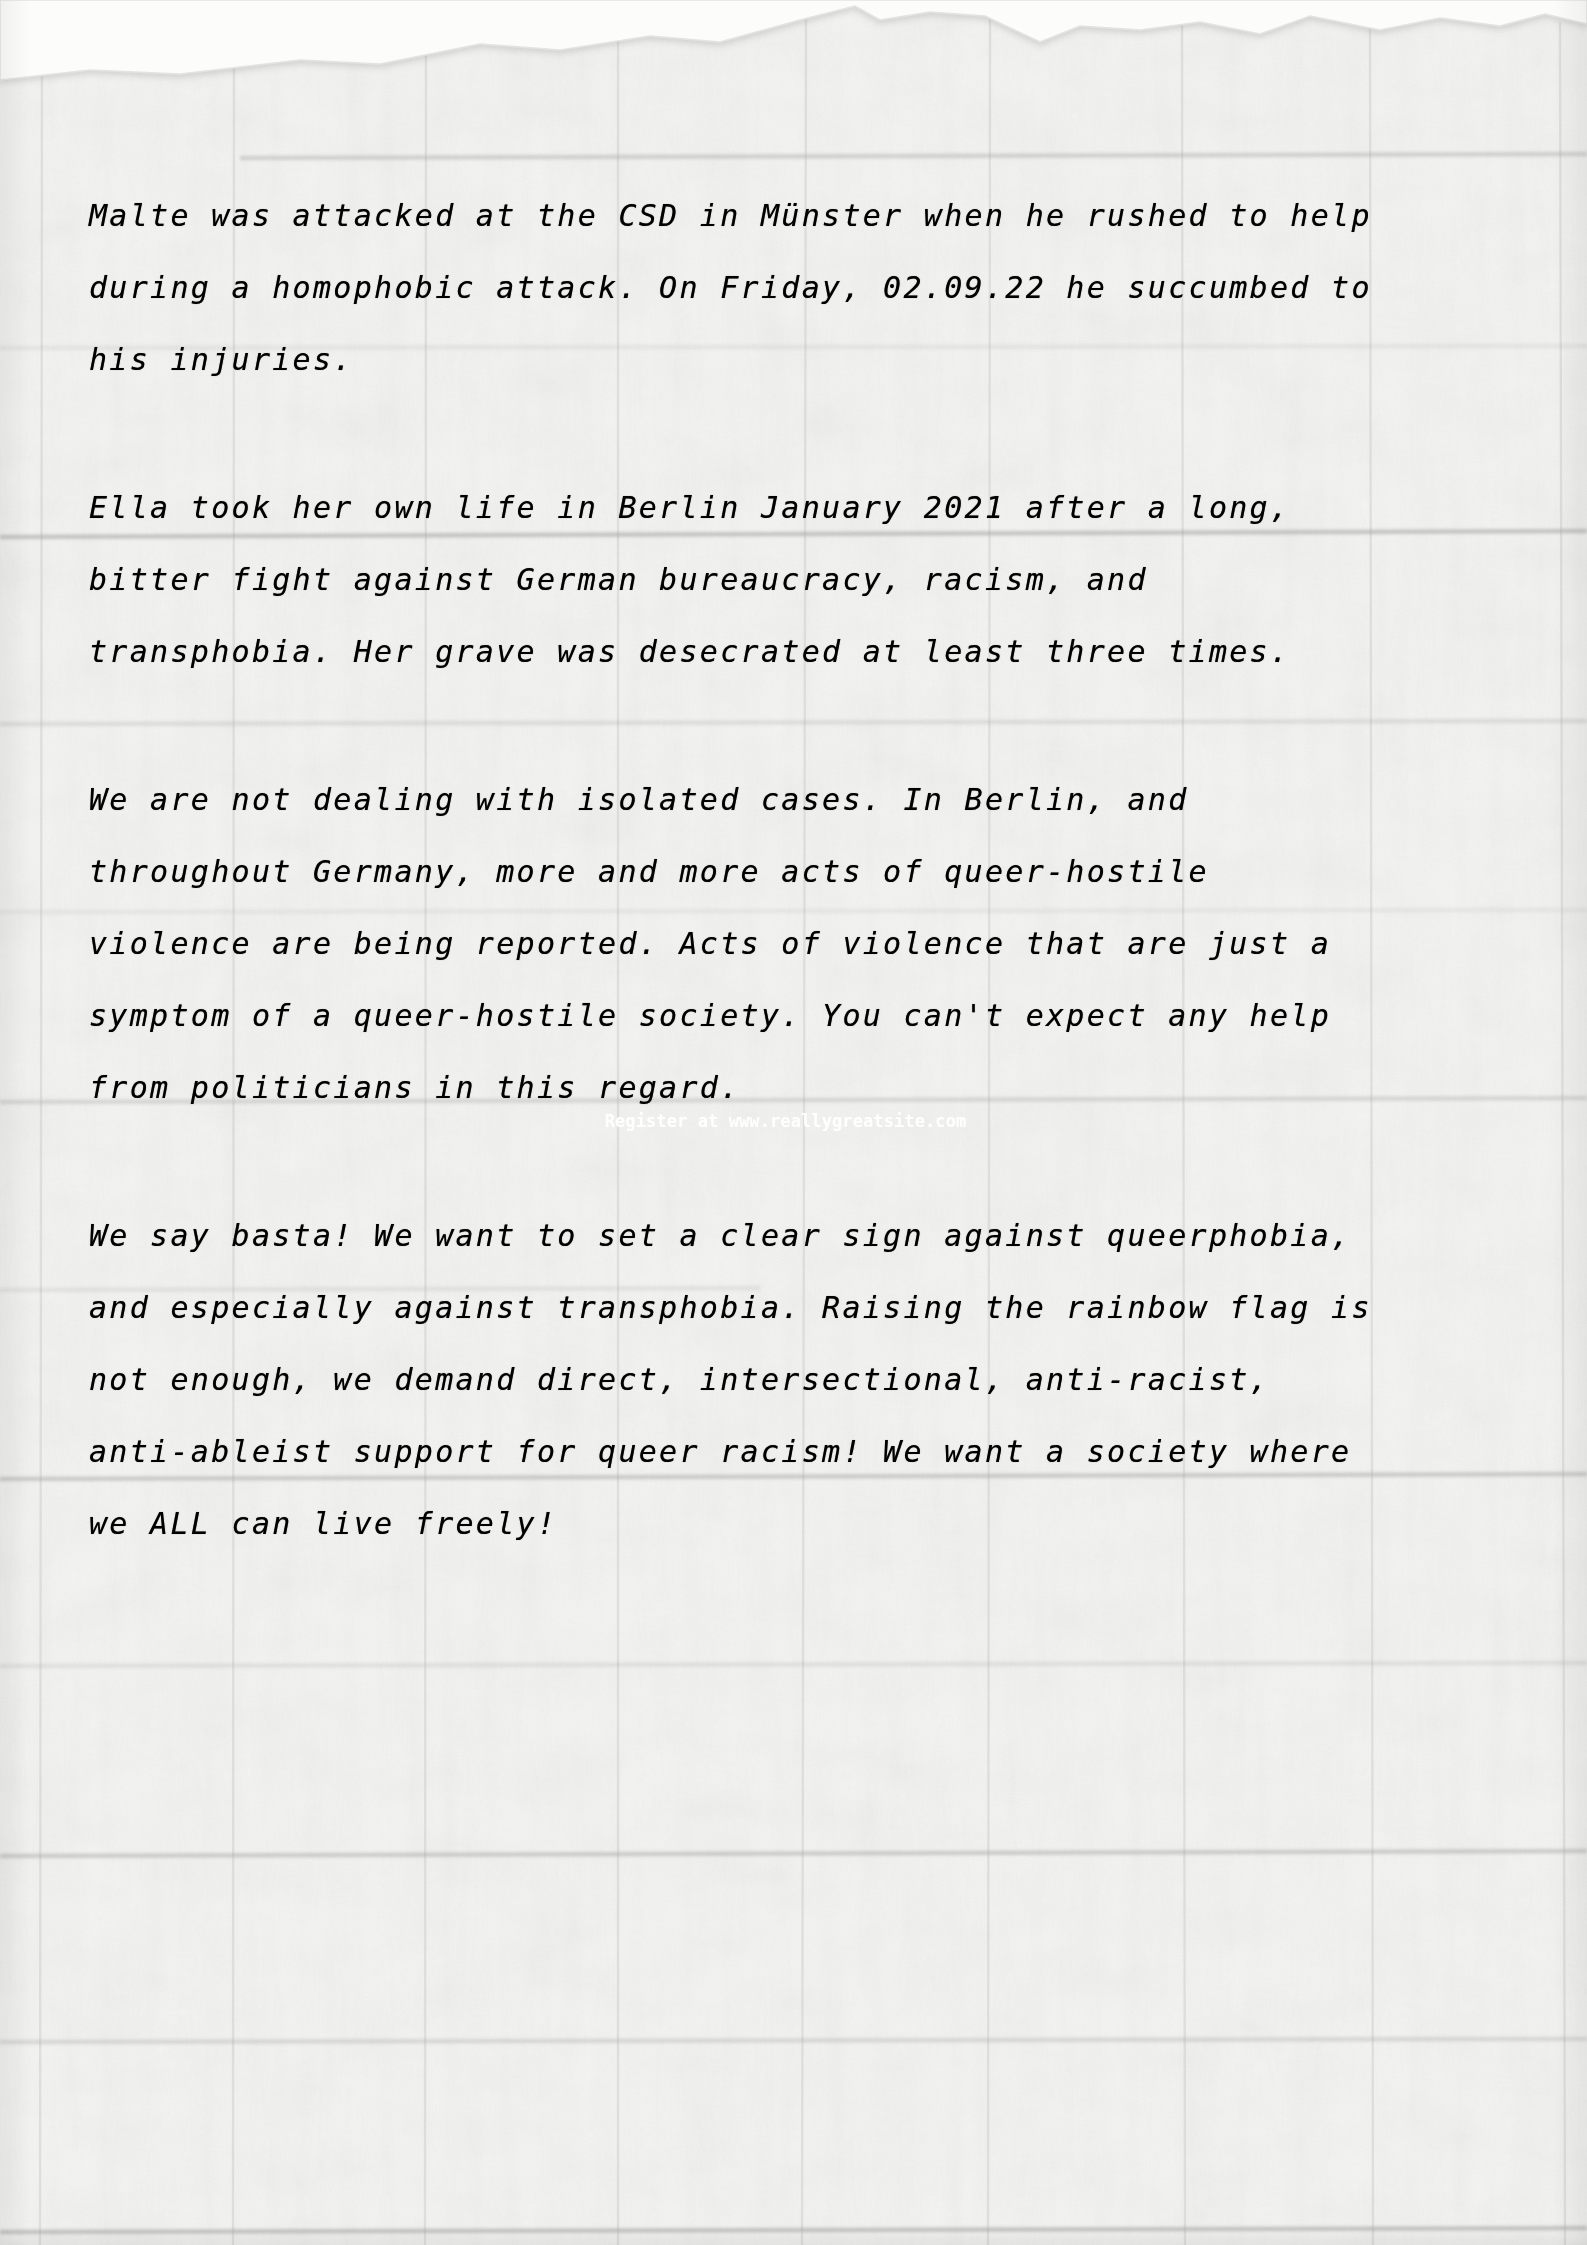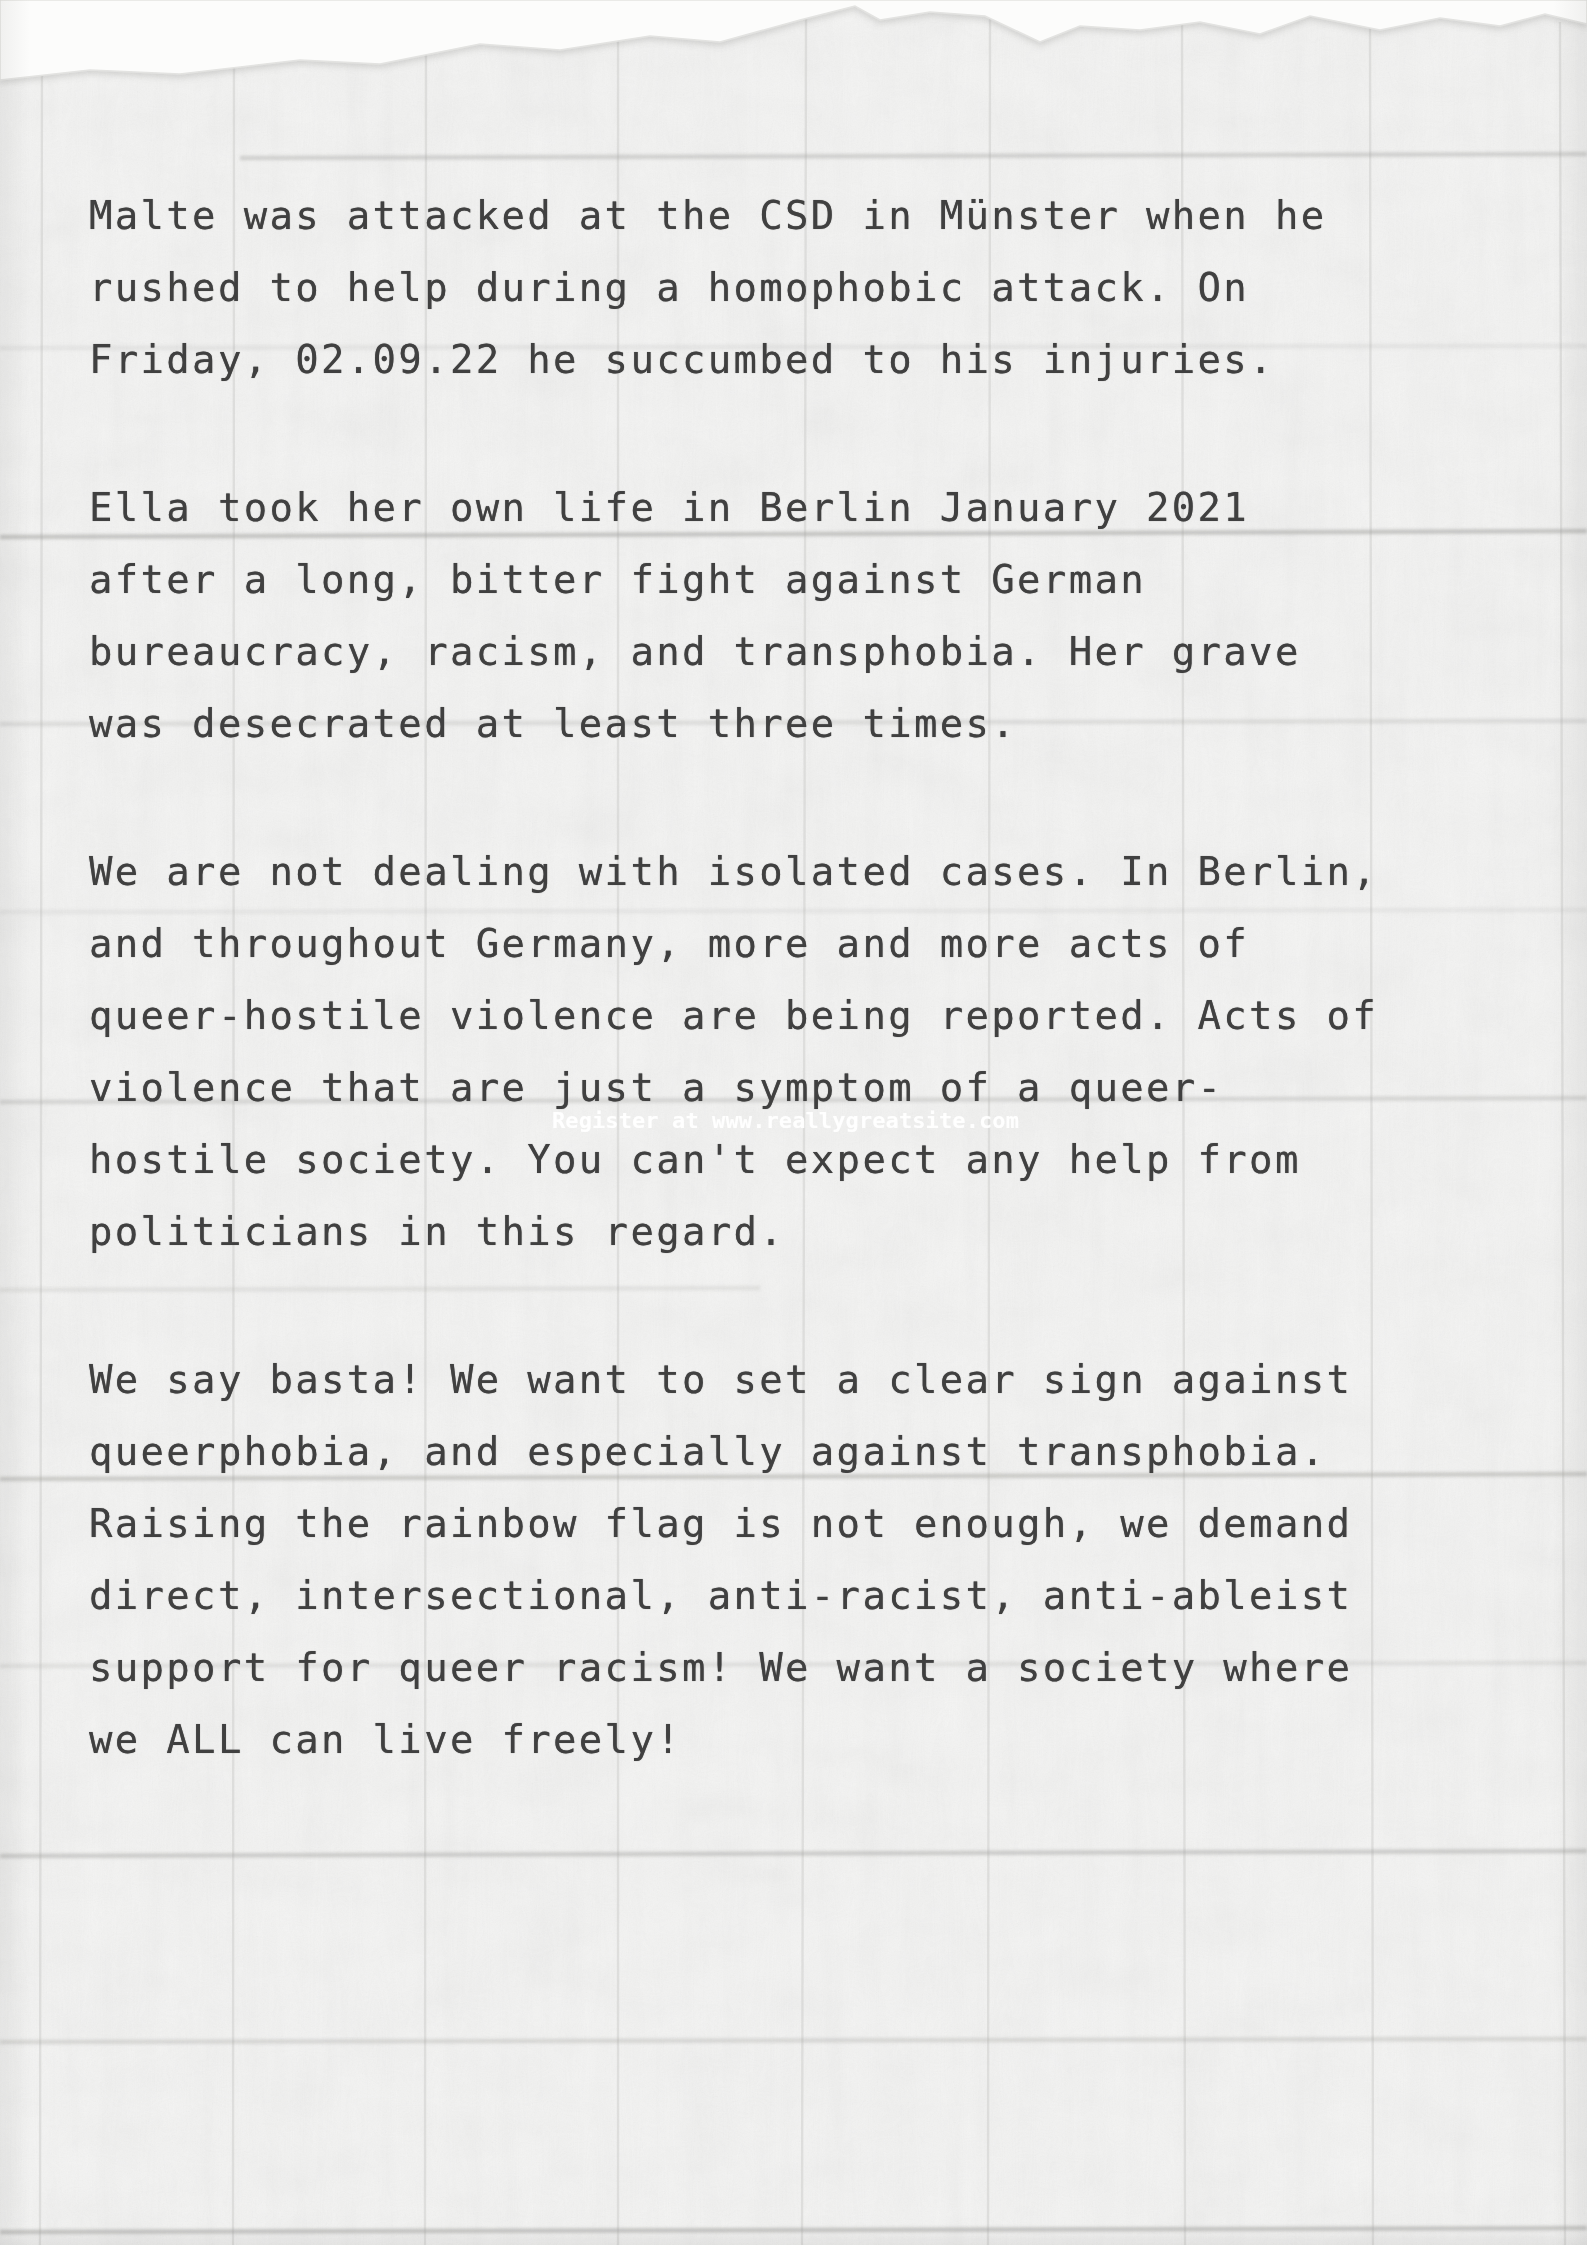--- a/index.html
+++ b/index.html
@@ -36,39 +36,40 @@
   }
   .edge-shade-bottom {
     left: 0; right: 0; bottom: 0; height: 18px;
     background: linear-gradient(to top, rgba(80,80,78,0.08), rgba(80,80,78,0));
   }
   .text-block {
     position: absolute;
     left: 89px;
     top: 180px;
     width: 1300px;
-    font-size: 39px;
+    font-size: 30px;
     line-height: 72px;
     letter-spacing: 2.3px;
-    color: #404040;
+    color: #000000;
     text-shadow: 0 0 0.8px rgba(27,27,27,0.65);
+    font-style: italic;
   }
   .text-block p {
     margin: 0 0 76px 0;
   }
   .text-block p:last-child {
     margin-bottom: 0;
   }
   .watermark {
     position: absolute;
     left: 0;
     right: 16px;
     top: 1110px;
     text-align: center;
-    font-size: 22px;
+    font-size: 17px;
     font-weight: bold;
     line-height: 22px;
     letter-spacing: 0.1px;
     color: rgba(255,255,255,0.92);
     text-shadow: 0 0 1px rgba(255,255,255,0.35);
   }
 </style>
 </head>
 <body>
 

